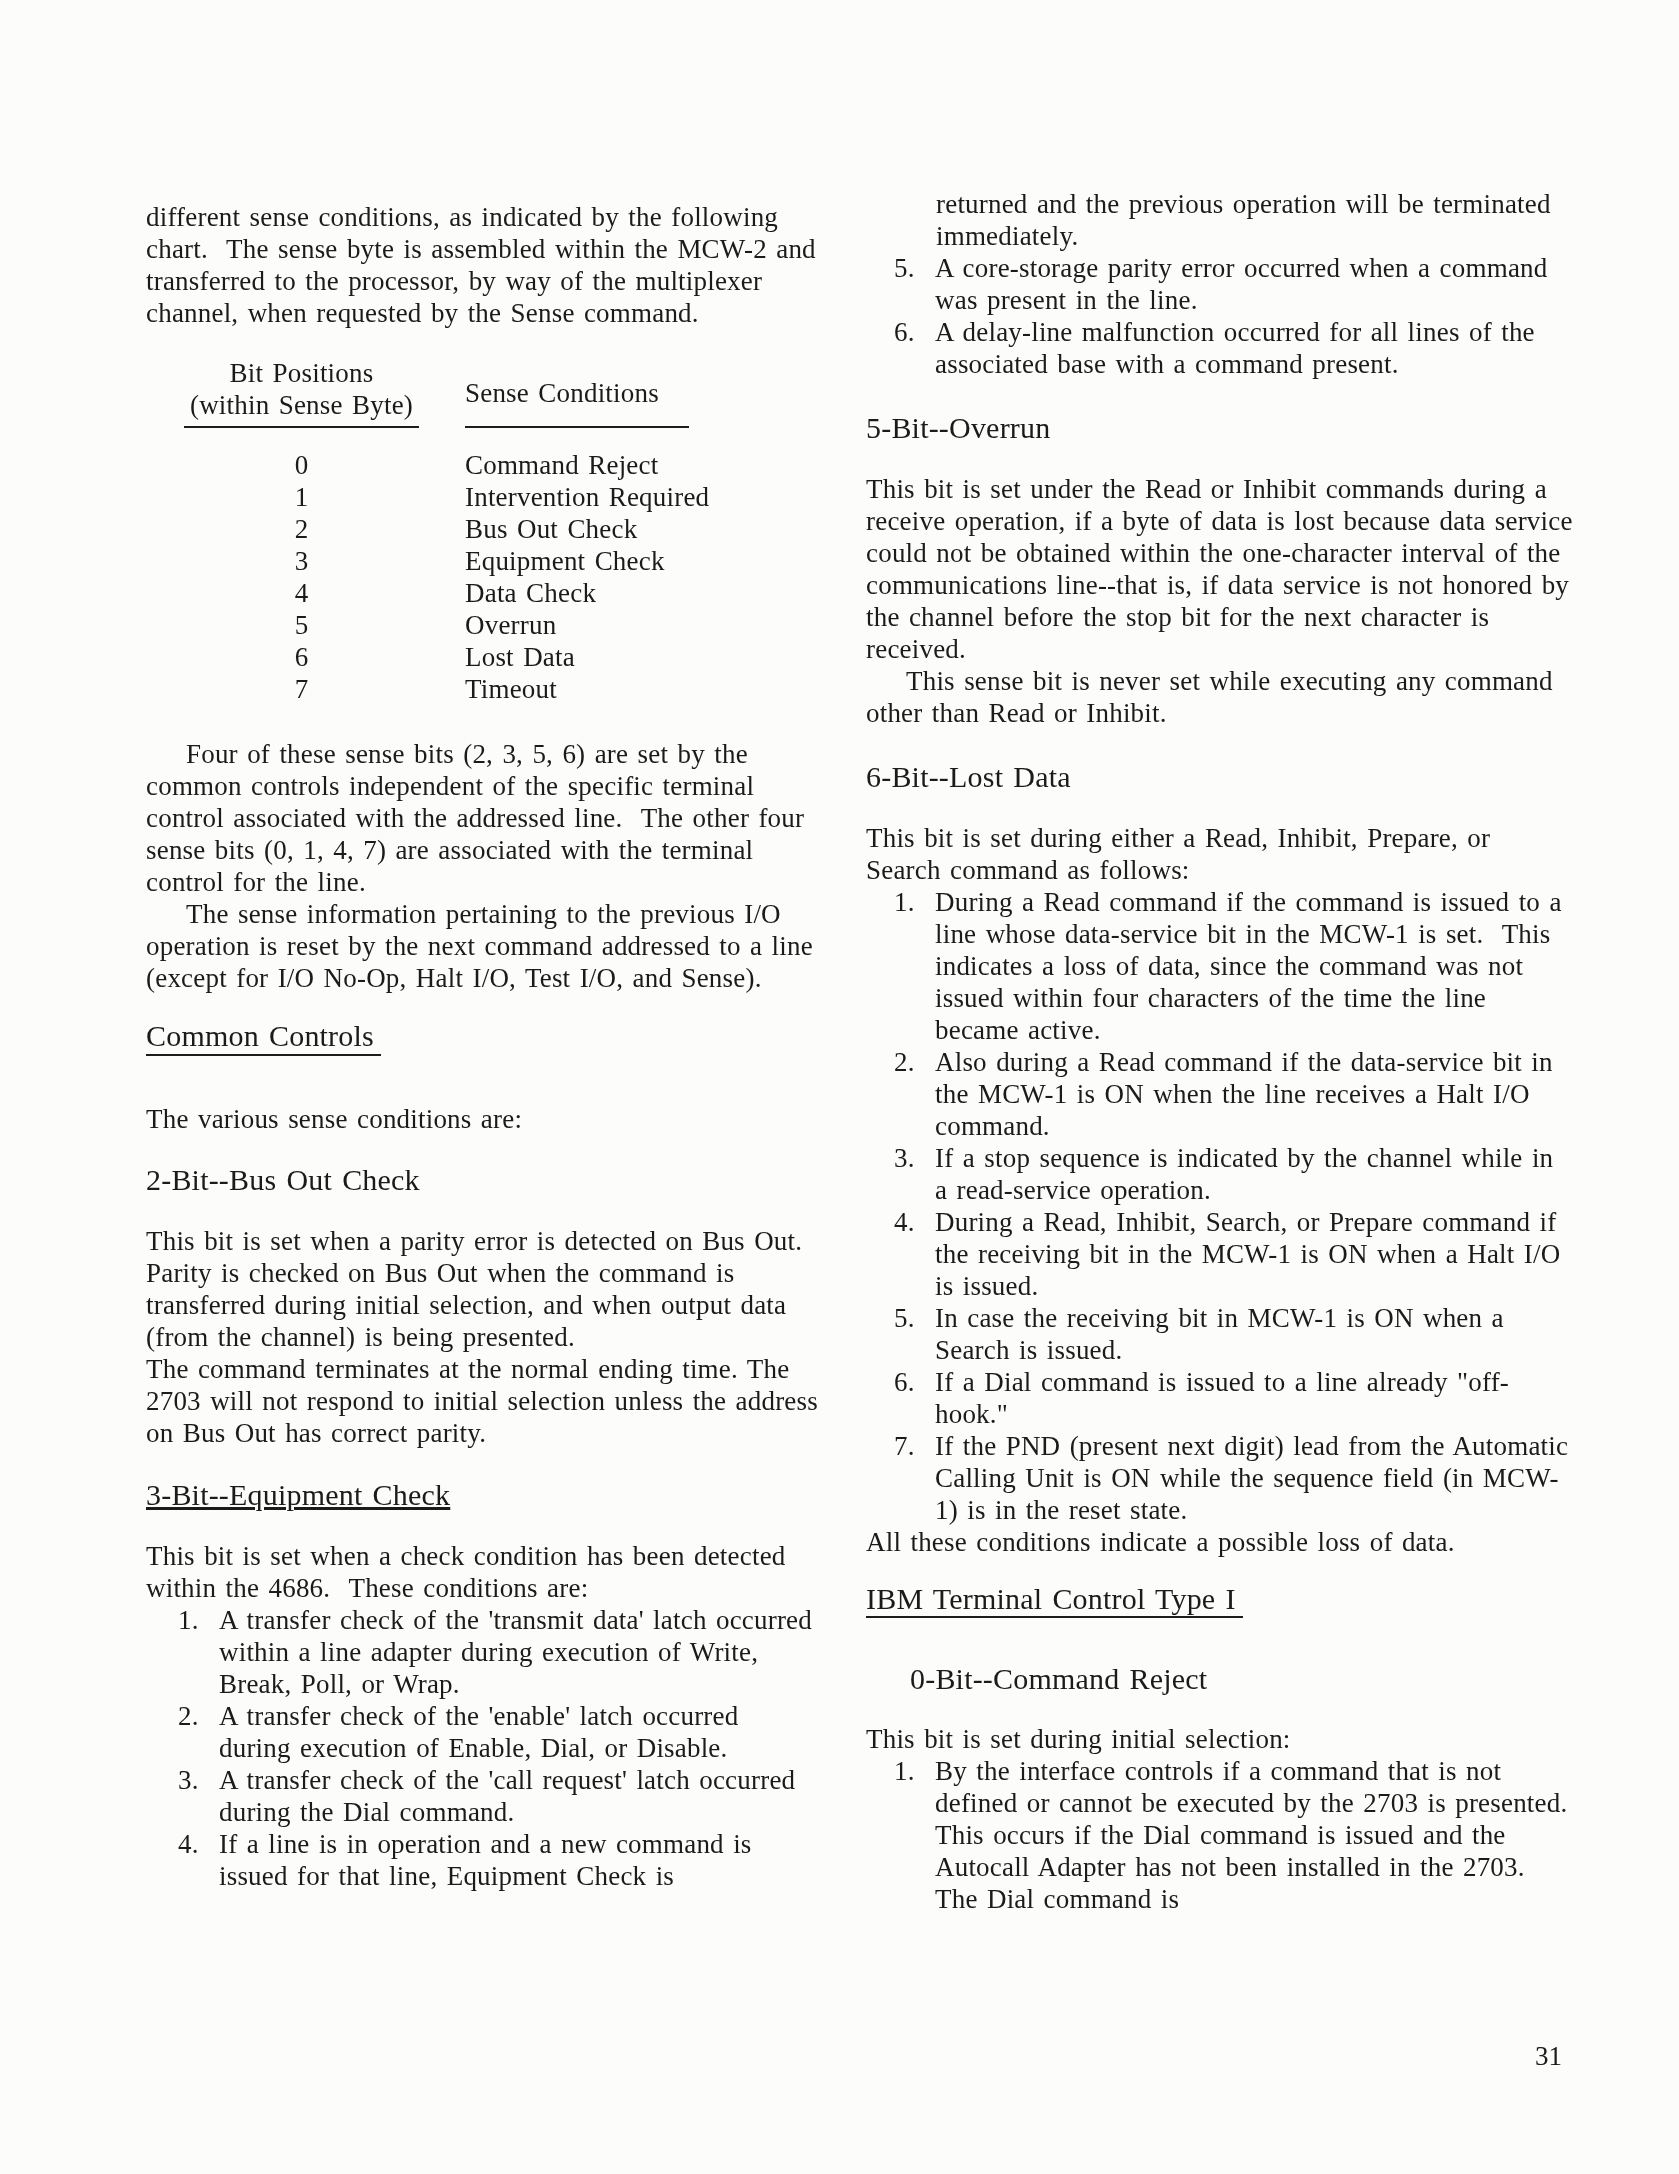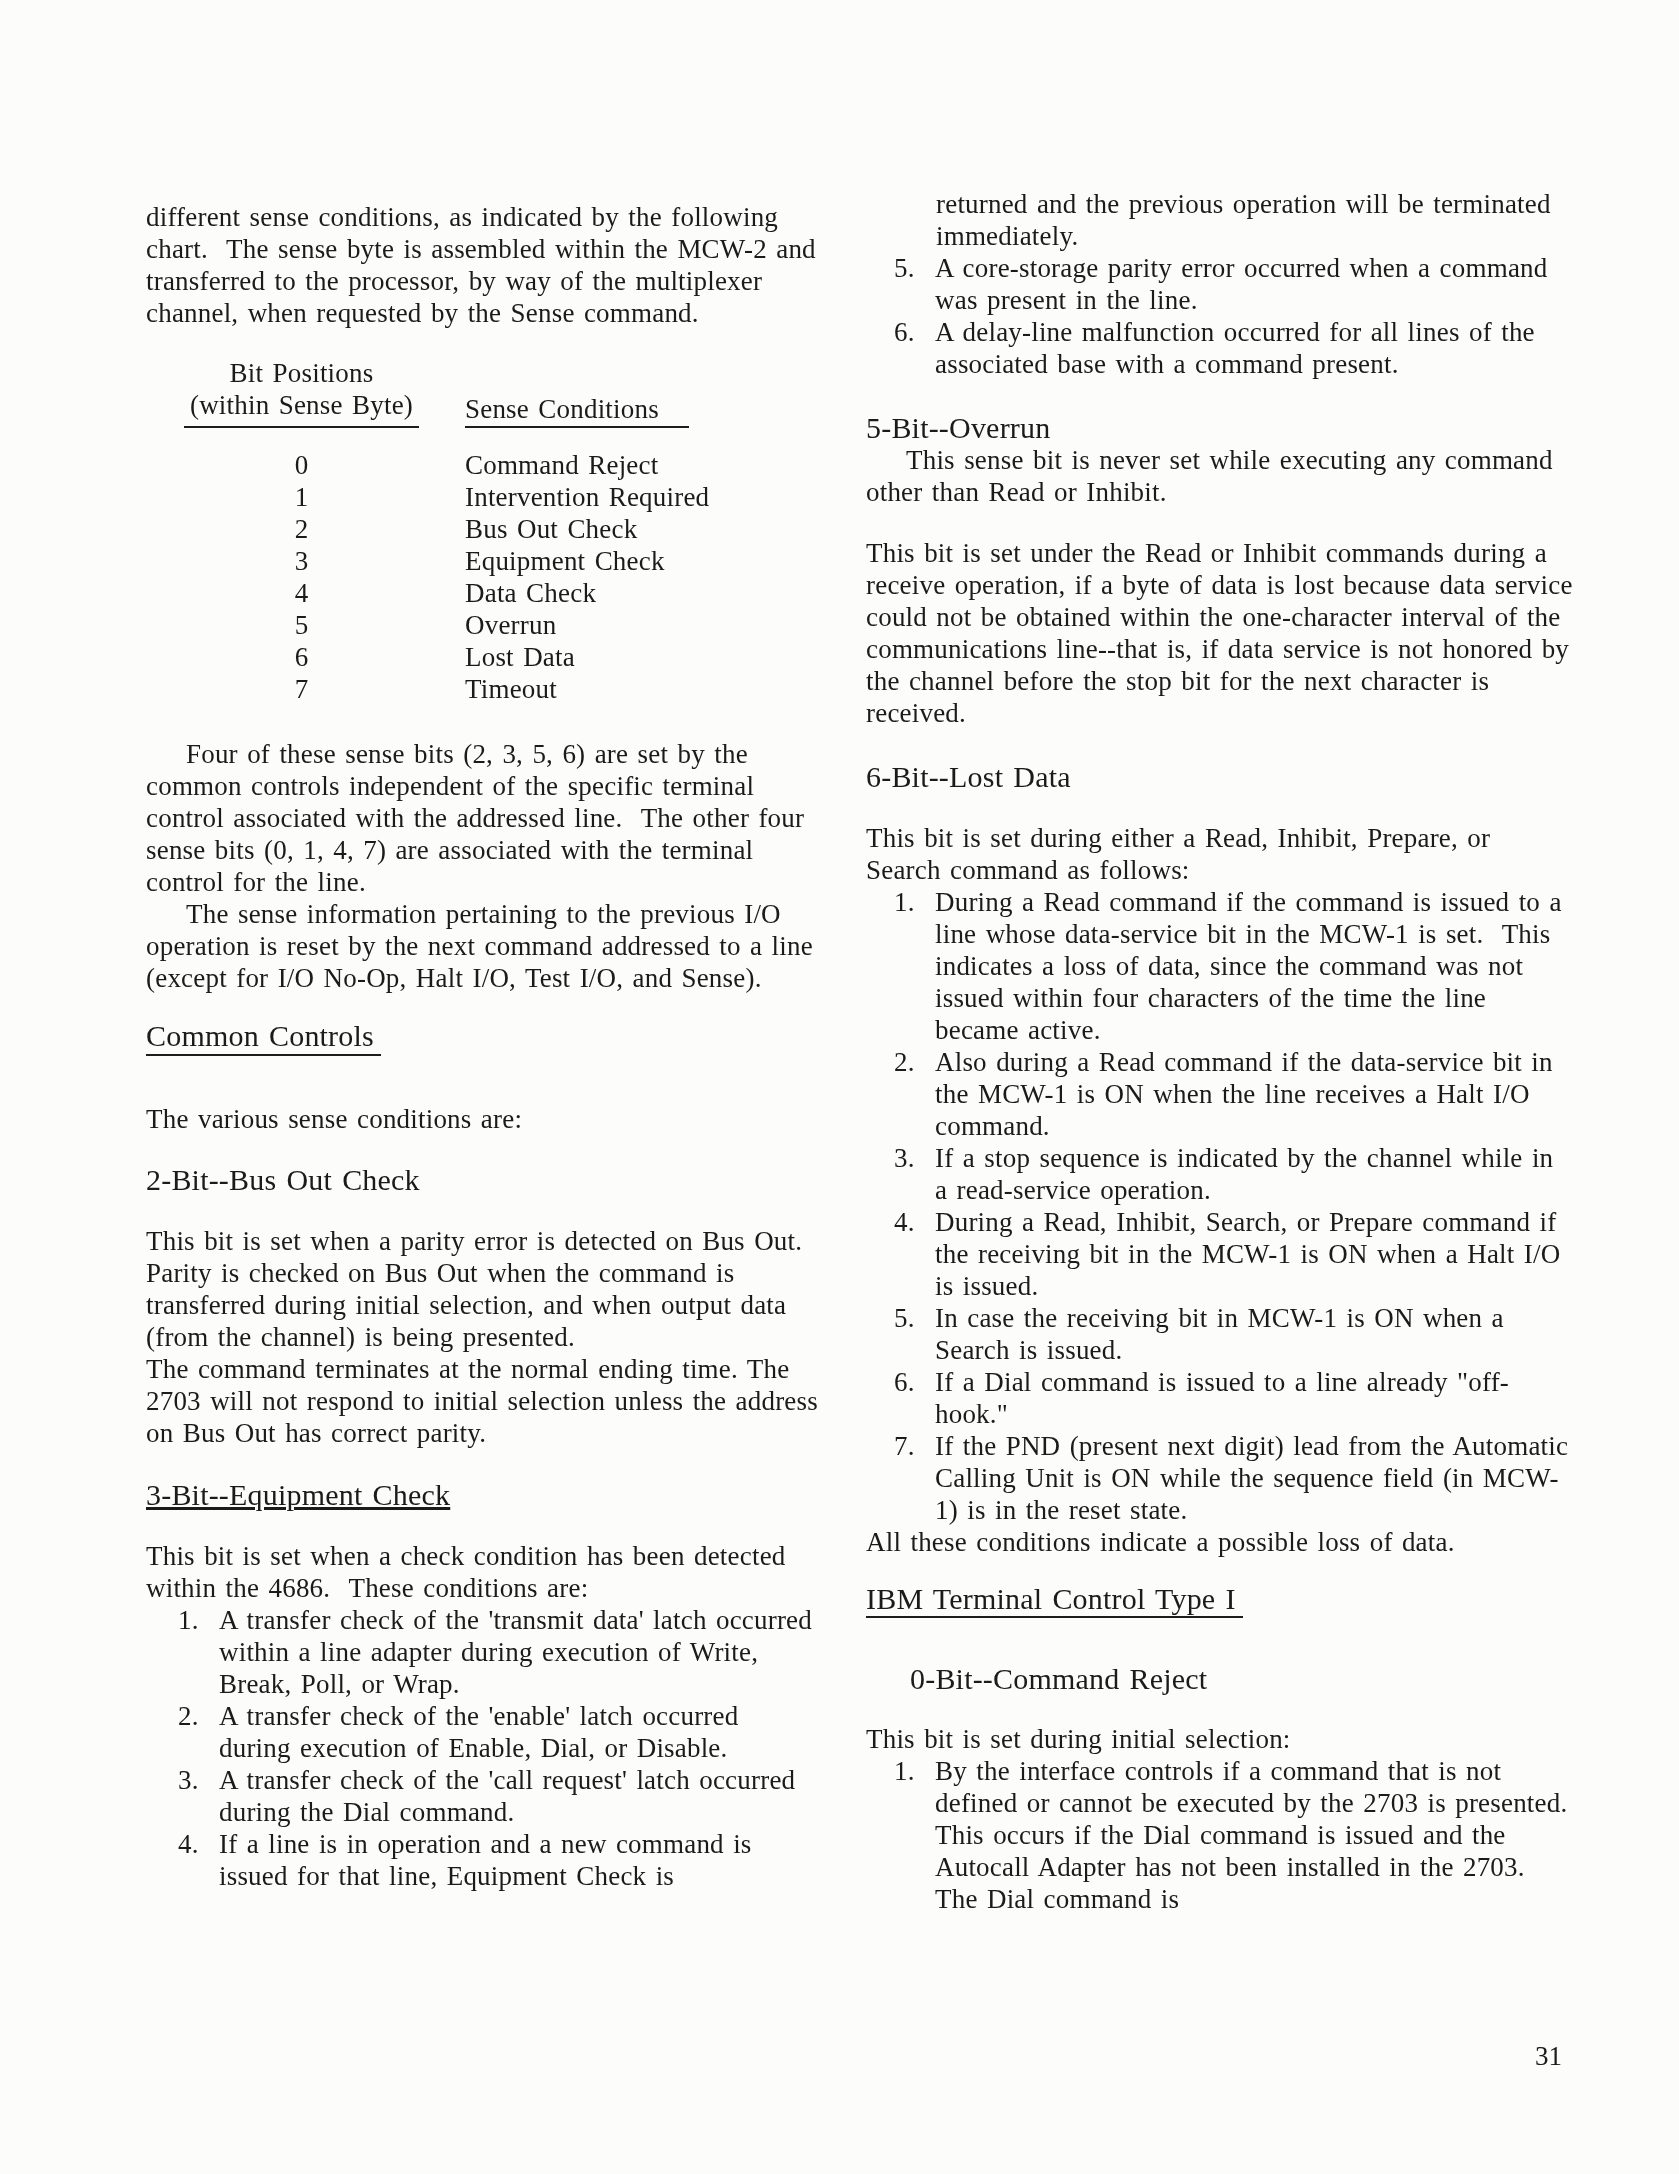--- a/index.html
+++ b/index.html
@@ -49,21 +49,21 @@
   .st-hdr1 span { display: block; }
   .st-hdr2-wrap {
     display: flex;
     align-items: flex-end;
     margin-bottom: 21px;
   }
   .st-hdr2 {
     display: inline-block;
     width: 224px;
     border-bottom: 2.8px solid #1d1d1d;
-    padding-bottom: 1px;
+    padding-bottom: 17px;
   }
   .st-bit  { text-align: center; }
   .st-cond { }
 
   
   .hlist { padding-left: 32px; }
   .col-right .hlist { padding-left: 28px; }
   .hitem { display: grid; grid-template-columns: 41px 1fr; }
   .hnum  { }
   .htext { white-space: pre-wrap; }
@@ -167,22 +167,22 @@
       <div class="htext">A core-storage parity error occurred when a command was present in the line.</div>
     </div>
     <div class="hitem">
       <span class="hnum">6.</span>
       <div class="htext">A delay-line malfunction occurred for all lines of the associated base with a command present.</div>
     </div>
   </div>
 
   <h4 class="shead mt34">5-Bit--Overrun</h4>
 
+  <p class="p mt31">This bit is set under the Read or Inhibit commands during a receive operation, if a byte of data is lost because data service could not be obtained within the one-character interval of the communications line--that is, if data service is not honored by the channel before the stop bit for the next character is received.</p>
   <p class="p ind">This sense bit is never set while executing any command other than Read or Inhibit.</p>
-  <p class="p mt31">This bit is set under the Read or Inhibit commands during a receive operation, if a byte of data is lost because data service could not be obtained within the one-character interval of the communications line--that is, if data service is not honored by the channel before the stop bit for the next character is received.</p>
 
   <h4 class="shead mt34">6-Bit--Lost Data</h4>
 
   <p class="p mt31">This bit is set during either a Read, Inhibit, Prepare, or Search command as follows:</p>
 
   <div class="hlist">
     <div class="hitem">
       <span class="hnum">1.</span>
       <div class="htext">During a Read command if the command is issued to a line whose data-service bit in the MCW-1 is set.  This indicates a loss of data, since the command was not issued within four characters of the time the line became active.</div>
     </div>

